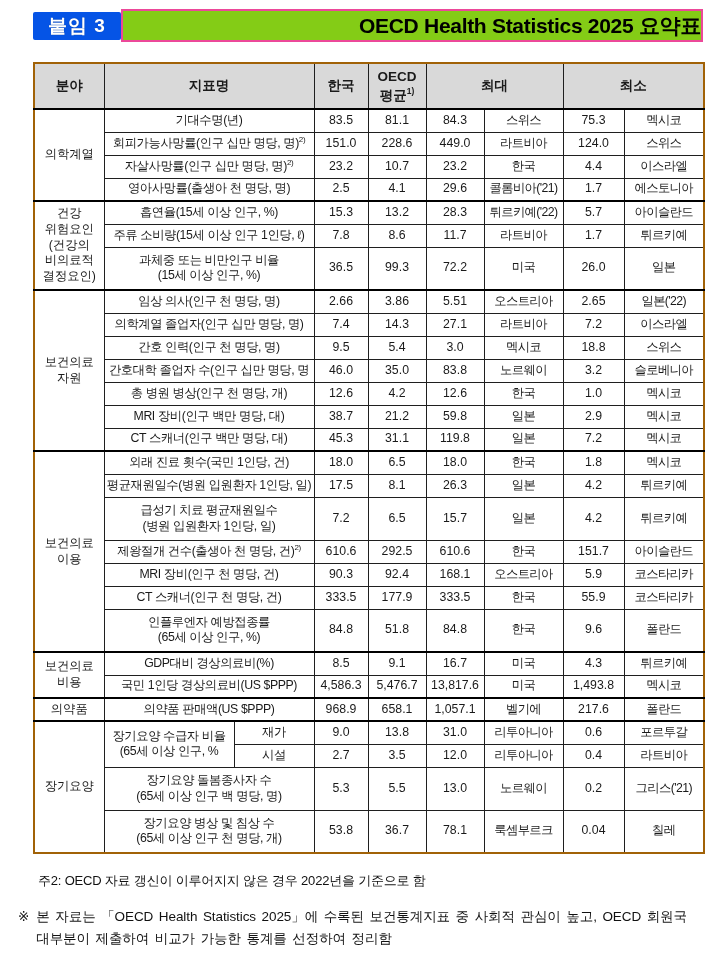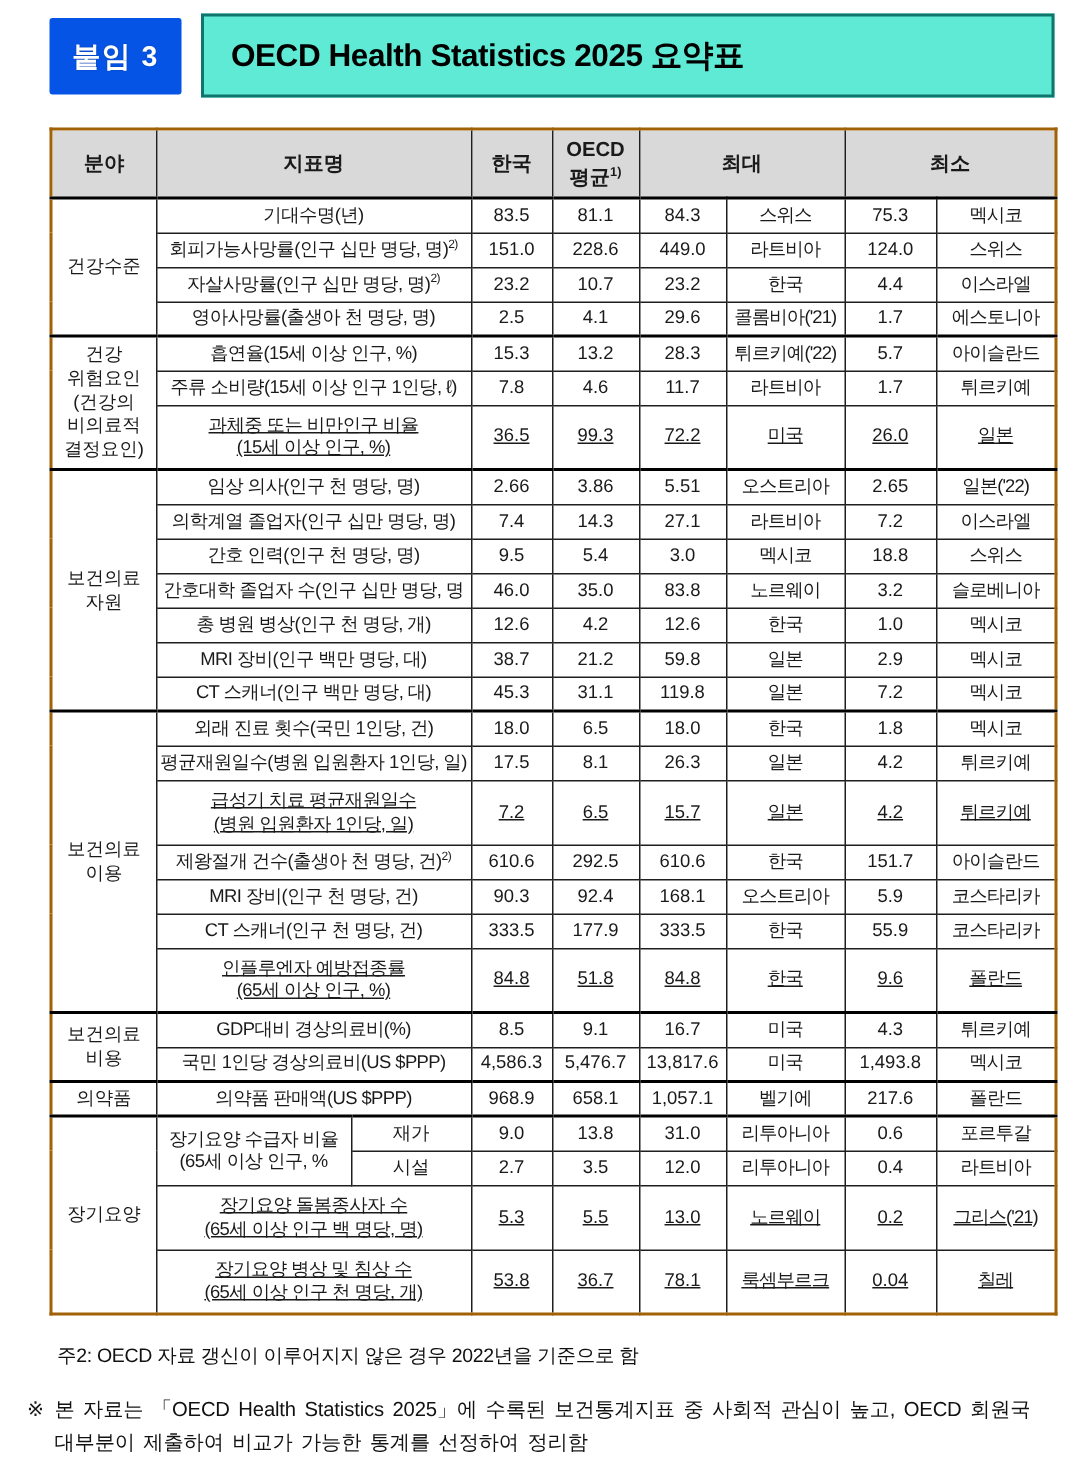--- a/index.html
+++ b/index.html
@@ -13,34 +13,35 @@
     background:#ffffff;
     font-family:"Liberation Sans","DejaVu Sans",sans-serif;
     color:#1a1a1a;
     overflow:hidden;
   }
   .page{width:720px;height:973px;position:relative;}
 
   
   .doc-header{
     display:flex;align-items:stretch;
-    margin:9px 17px 0 33px;gap:13px;height:56px;
+    margin:9px 17px 0 33px;height:33px;
   }
   .badge{
     background:var(--badge-bg);
     color:#fff;font-weight:bold;font-size:19px;
     width:88px;min-width:88px;margin-top:3px;margin-bottom:2px;
     display:flex;align-items:center;justify-content:center;
     letter-spacing:1px;border-radius:2px;
     text-shadow:0 0 1px rgba(0,0,0,.35);
   }
   .title-box{
-    flex:1;border:2px solid #0f766e;background:#5eead4;
+    flex:1;border:2px solid #ec4899;background:#84cc16;
     display:flex;align-items:center;
     padding-left:18px;
+    justify-content:flex-end;
   }
   .title-box h1{
     font-size:21px;font-weight:bold;letter-spacing:-0.3px;color:#000;
   }
 
   
   table.summary{
     border-collapse:collapse;
     table-layout:fixed;
     width:670px;
@@ -58,21 +59,21 @@
   }
   .summary thead th{
     background:var(--header-bg);
     height:46px;
     font-size:13.5px;
     font-weight:bold;
     border-bottom:2px solid #000;
   }
   .summary thead sup{font-size:8.5px;}
   .summary tbody tr{height:23px;}
-  .summary tbody tr.tall{height:43px;text-decoration:underline;}
+  .summary tbody tr.tall{height:43px;}
   .cell-field{white-space:pre-line;line-height:1.3;}
   .cell-indicator{
     text-align:left;padding-left:6px;white-space:pre-line;letter-spacing:-0.4px;
   }
   .cell-indicator sup{font-size:8px;}
   .cell-sub-label{text-align:left;padding-left:6px;letter-spacing:-0.2px;}
   .c-country{letter-spacing:-0.6px;}
   
   .c-maxv{border-right-style:dotted;}
   .c-maxc{border-left-style:dotted;}
@@ -122,21 +123,21 @@
         <th>분야</th>
         <th colspan="2">지표명</th>
         <th>한국</th>
         <th><span>OECD</span><br><span>평균</span><sup>1)</sup></th>
         <th colspan="2">최대</th>
         <th colspan="2">최소</th>
       </tr>
     </thead>
     <tbody>
         <tr class="section-start">
-          <td class="cell-field" rowspan="4">건강수준</td>
+          <td class="cell-field" rowspan="4">의학계열</td>
           <td class="cell-indicator" colspan="2">기대수명(년)</td>
           <td class="c-num">83.5</td>
           <td class="c-num">81.1</td>
           <td class="c-num c-maxv">84.3</td>
           <td class="c-country c-maxc">스위스</td>
           <td class="c-num c-minv">75.3</td>
           <td class="c-country c-minc">멕시코</td>
         </tr>
         <tr>
           <td class="cell-indicator" colspan="2">회피가능사망률(인구 십만 명당, 명)<sup>2)</sup></td>
@@ -175,21 +176,21 @@
           <td class="c-num">15.3</td>
           <td class="c-num">13.2</td>
           <td class="c-num c-maxv">28.3</td>
           <td class="c-country c-maxc">튀르키예('22)</td>
           <td class="c-num c-minv">5.7</td>
           <td class="c-country c-minc">아이슬란드</td>
         </tr>
         <tr>
           <td class="cell-indicator" colspan="2">주류 소비량(15세 이상 인구 1인당, ℓ)</td>
           <td class="c-num">7.8</td>
-          <td class="c-num">4.6</td>
+          <td class="c-num">8.6</td>
           <td class="c-num c-maxv">11.7</td>
           <td class="c-country c-maxc">라트비아</td>
           <td class="c-num c-minv">1.7</td>
           <td class="c-country c-minc">튀르키예</td>
         </tr>
         <tr class="tall">
           <td class="cell-indicator" colspan="2">과체중 또는 비만인구 비율
 (15세 이상 인구, %)</td>
           <td class="c-num">36.5</td>
           <td class="c-num">99.3</td>

